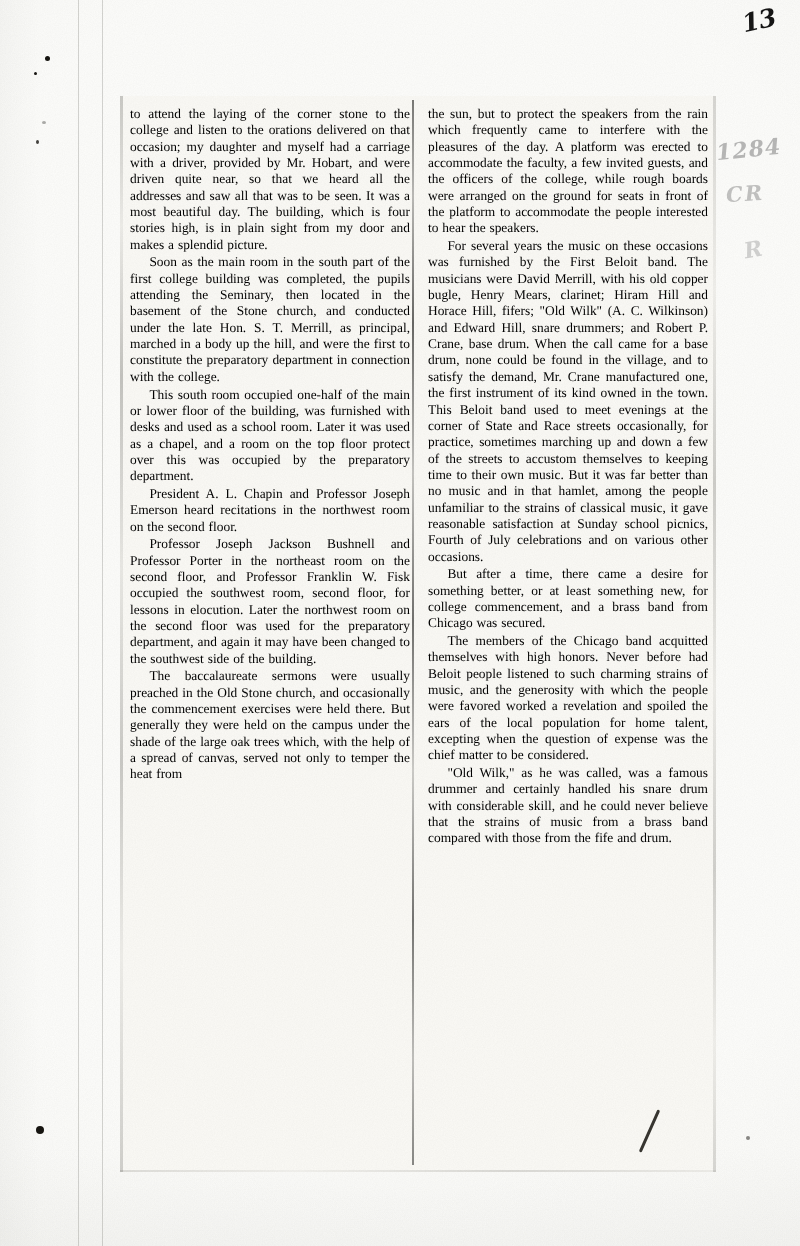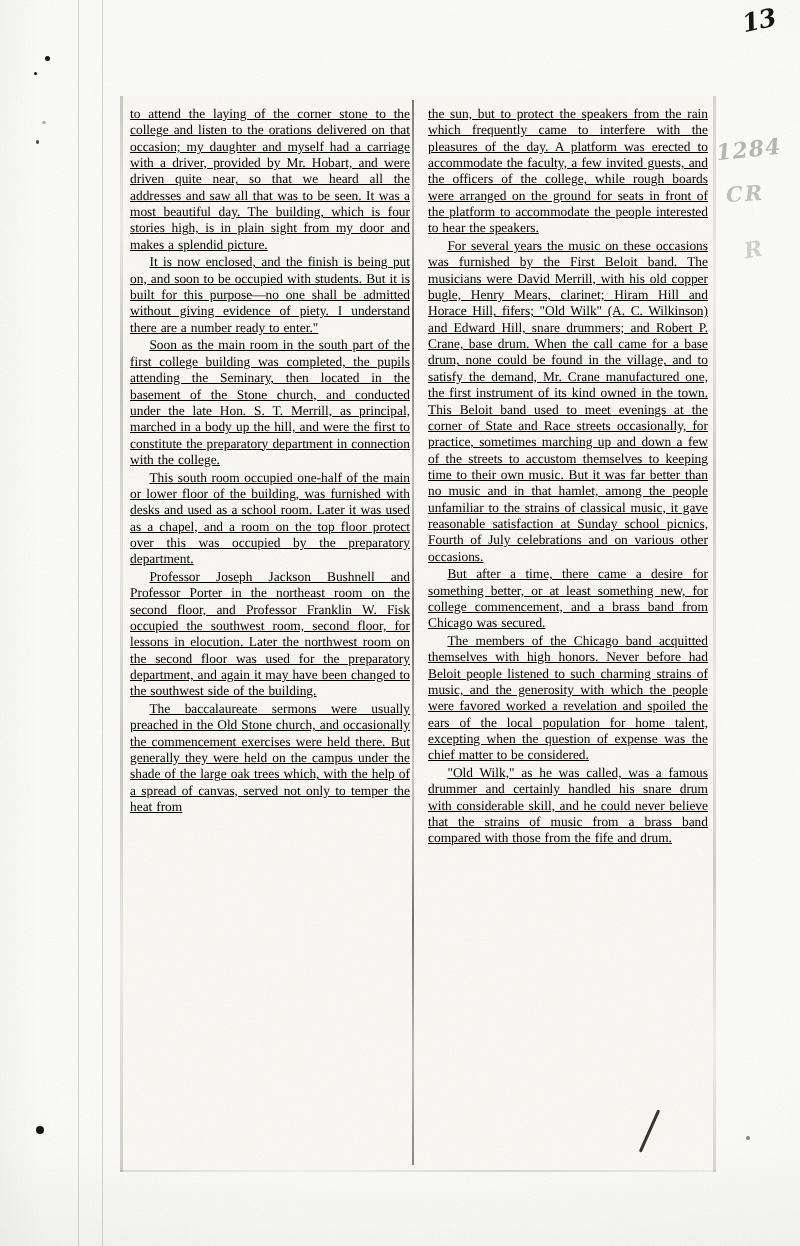--- a/index.html
+++ b/index.html
@@ -77,21 +77,20 @@
       rgba(90,90,85,0.18) 0%, rgba(90,90,85,0.05) 30%,
       rgba(90,90,85,0.20) 65%, rgba(90,90,85,0.08) 100%);
   }
 
   
   .columns {
     position: absolute;
     left: 0; top: 0;
     width: 100%; height: 100%;
     display: flex;
-    text-decoration: underline;
   }
 
   .col {
     position: relative;
     box-sizing: border-box;
     padding: 10px 8px 0 10px;
     width: 50%;
   }
 
   
@@ -236,23 +235,23 @@
   <div class="clipping">
     <div class="clip-edge-l"></div>
     <div class="clip-edge-r"></div>
     <div class="clip-edge-b"></div>
     <div class="col-rule"></div>
 
     <div class="columns">
 
       <div class="col">
         <p class="noindent">to attend the laying of the corner stone to the college and listen to the orations delivered on that occasion; my daughter and myself had a carriage with a driver, provided by Mr. Hobart, and were driven quite near, so that we heard all the addresses and saw all that was to be seen. It was a most beautiful day. The building, which is four stories high, is in plain sight from my door and makes a splendid picture.</p>
-        <p>It is now enclosed, and the finish is being put on, and soon to be occupied with students. But it is built for this purpose—no one shall be admitted without giving evidence of piety. I understand there are a number ready to enter."</p>
         <p>Soon as the main room in the south part of the first college building was completed, the pupils attending the Seminary, then located in the basement of the Stone church, and conducted under the late Hon. S. T. Merrill, as principal, marched in a body up the hill, and were the first to constitute the preparatory department in connection with the college.</p>
         <p>This south room occupied one-half of the main or lower floor of the building, was furnished with desks and used as a school room. Later it was used as a chapel, and a room on the top floor protect over this was occupied by the preparatory department.</p>
+        <p>President A. L. Chapin and Professor Joseph Emerson heard recitations in the northwest room on the second floor.</p>
         <p>Professor Joseph Jackson Bushnell and Professor Porter in the northeast room on the second floor, and Professor Franklin W. Fisk occupied the southwest room, second floor, for lessons in elocution. Later the northwest room on the second floor was used for the preparatory department, and again it may have been changed to the southwest side of the building.</p>
         <p>The baccalaureate sermons were usually preached in the Old Stone church, and occasionally the commencement exercises were held there. But generally they were held on the campus under the shade of the large oak trees which, with the help of a spread of canvas, served not only to temper the heat from</p>
       </div>
 
       <div class="col">
         <p class="noindent">the sun, but to protect the speakers from the rain which frequently came to interfere with the pleasures of the day. A platform was erected to accommodate the faculty, a few invited guests, and the officers of the college, while rough boards were arranged on the ground for seats in front of the platform to accommodate the people interested to hear the speakers.</p>
         <p>For several years the music on these occasions was furnished by the First Beloit band. The musicians were David Merrill, with his old copper bugle, Henry Mears, clarinet; Hiram Hill and Horace Hill, fifers; "Old Wilk" (A. C. Wilkinson) and Edward Hill, snare drummers; and Robert P. Crane, base drum. When the call came for a base drum, none could be found in the village, and to satisfy the demand, Mr. Crane manufactured one, the first instrument of its kind owned in the town. This Beloit band used to meet evenings at the corner of State and Race streets occasionally, for practice, sometimes marching up and down a few of the streets to accustom themselves to keeping time to their own music. But it was far better than no music and in that hamlet, among the people unfamiliar to the strains of classical music, it gave reasonable satisfaction at Sunday school picnics, Fourth of July celebrations and on various other occasions.</p>
         <p>But after a time, there came a desire for something better, or at least something new, for college commencement, and a brass band from Chicago was secured.</p>
         <p>The members of the Chicago band acquitted themselves with high honors. Never before had Beloit people listened to such charming strains of music, and the generosity with which the people were favored worked a revelation and spoiled the ears of the local population for home talent, excepting when the question of expense was the chief matter to be considered.</p>
         <p>"Old Wilk," as he was called, was a famous drummer and certainly handled his snare drum with considerable skill, and he could never believe that the strains of music from a brass band compared with those from the fife and drum.</p>

